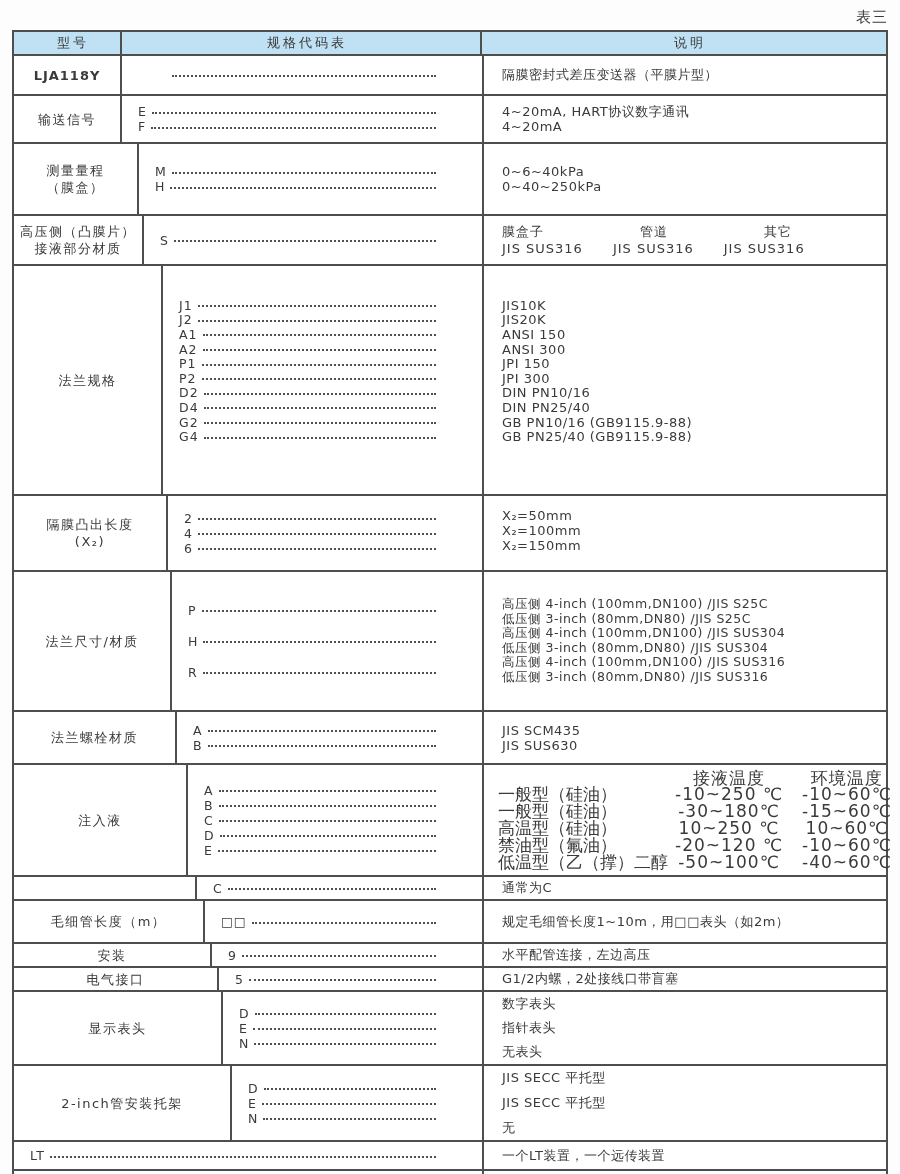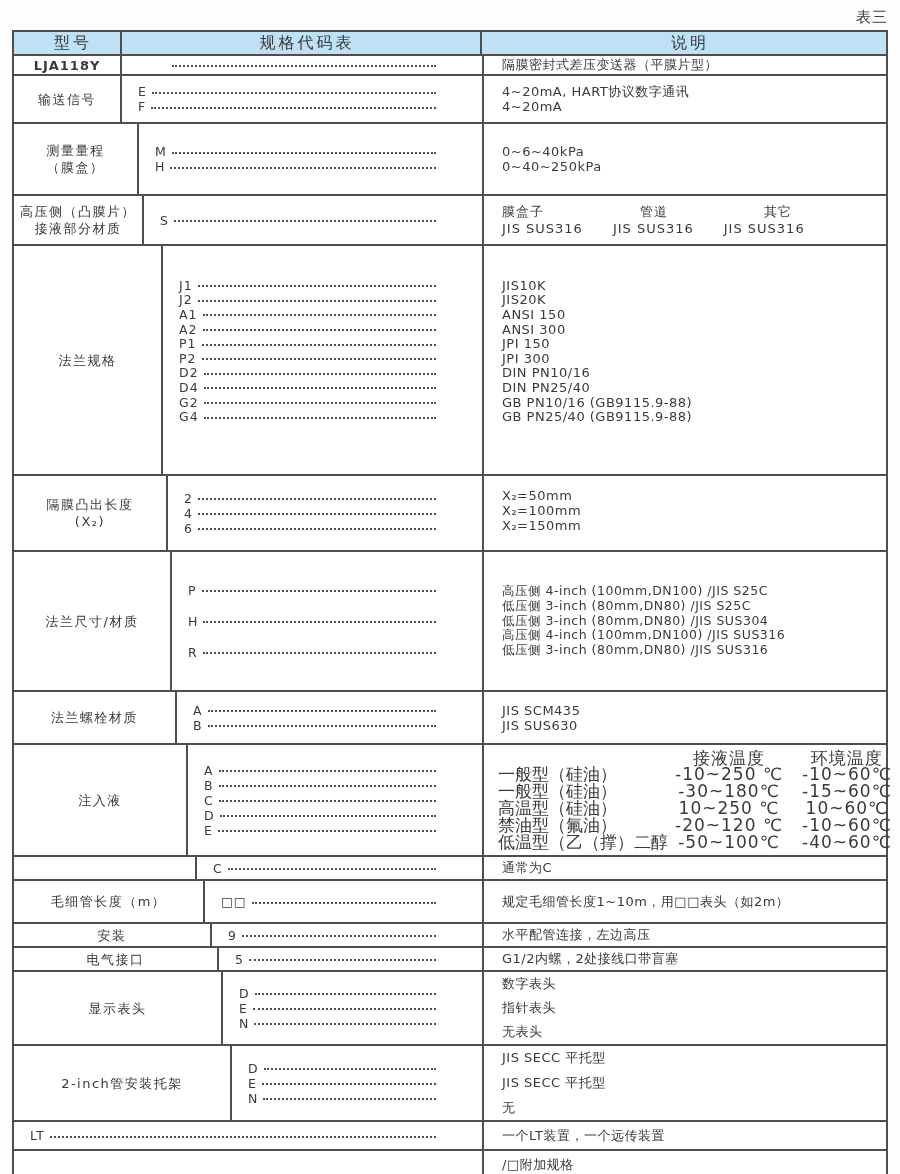--- a/index.html
+++ b/index.html
@@ -4,21 +4,21 @@
 <style>
   html,body{margin:0;padding:0;}
   .page{position:relative;width:900px;height:1174px;background:#fdfdfd;
         font-family:"DejaVu Sans","Liberation Sans",sans-serif;color:#3a3a3a;overflow:hidden;}
   .caption{position:absolute;top:8px;right:12px;font-size:15px;letter-spacing:1px;}
   .tbl{position:absolute;left:12px;top:30px;width:872px;border:2px solid #4e4e4e;
        display:flex;flex-direction:column;background:#fff;}
   .r{display:flex;border-top:2px solid #4e4e4e;box-sizing:border-box;}
   .r.first{border-top:none;}
   .hdr{background:#bfe1f3;}
-  .hdr .hc{display:flex;align-items:center;justify-content:center;font-size:16px;
+  .hdr .hc{display:flex;align-items:center;justify-content:center;font-size:13px;
            letter-spacing:3px;box-sizing:border-box;padding-left:12px;}
   .hdr .hc.b{border-right:2px solid #4e4e4e;}
   .lab{box-sizing:border-box;border-right:2px solid #4e4e4e;display:flex;align-items:center;
        justify-content:center;text-align:center;font-size:13px;letter-spacing:1.5px;
        white-space:pre-line;line-height:17px;flex-shrink:0;}
   .code{flex:1;display:flex;flex-direction:column;justify-content:center;
         font-size:12.5px;box-sizing:border-box;min-width:0;}
   .cl{display:flex;align-items:center;height:15px;padding-left:16px;}
   .ck{white-space:nowrap;letter-spacing:1px;}
   .ld{flex:1;border-bottom:2px dotted #4f4f4f;margin:0 46px 0 5px;transform:translateY(1px);}
@@ -49,21 +49,21 @@
   <div class="caption">表三</div>
 
   <div class="tbl">
 
     <div class="r hdr first" style="height:22px">
       <div class="hc b" style="width:108px">型号</div>
       <div class="hc b" style="flex:1">规格代码表</div>
       <div class="hc" style="width:404px">说明</div>
     </div>
 
-    <div class="r" style="height:20px">
+    <div class="r" style="height:40px">
       <div class="lab" style="width:108px;font-weight:bold;letter-spacing:1px">LJA118Y</div>
       <div class="code pad45">
         <div class="cl">
             <span class="ck"></span>
             <span class="ld"></span>
           </div>
       </div>
       <div class="desc">
         <div class="dl">隔膜密封式差压变送器（平膜片型）</div>
       </div>
@@ -223,20 +223,21 @@
             <span class="ld"></span>
           </div>
         <div class="cl">
             <span class="ck">R</span>
             <span class="ld"></span>
           </div>
       </div>
       <div class="desc sp14" style="font-size:12.5px">
         <div class="dl">高压侧  4-inch (100mm,DN100) /JIS  S25C</div>
         <div class="dl">低压侧  3-inch (80mm,DN80) /JIS  S25C</div>
+        <div class="dl">高压侧  4-inch (100mm,DN100) /JIS  SUS304</div>
         <div class="dl">低压侧  3-inch (80mm,DN80) /JIS  SUS304</div>
         <div class="dl">高压侧  4-inch (100mm,DN100) /JIS  SUS316</div>
         <div class="dl">低压侧  3-inch (80mm,DN80) /JIS  SUS316</div>
       </div>
     </div>
 
     <div class="r" style="height:53px">
       <div class="lab" style="width:163px">法兰螺栓材质</div>
       <div class="code">
         <div class="cl">

